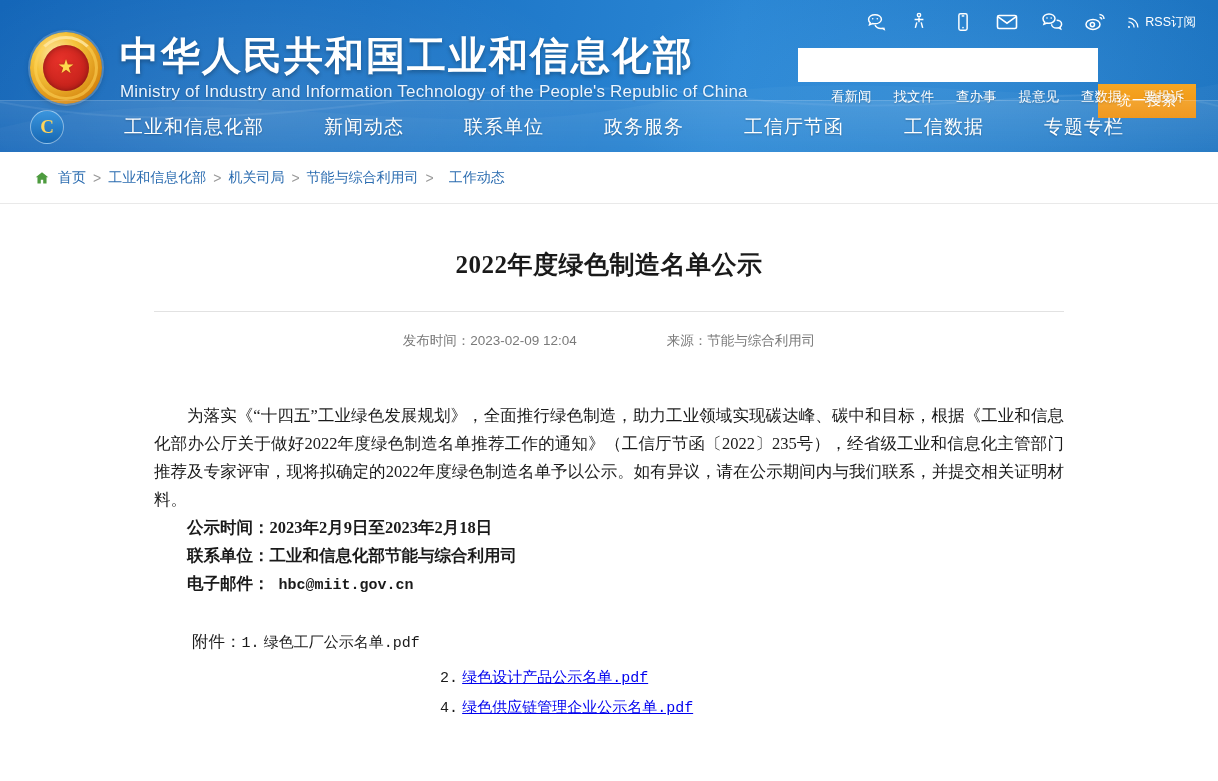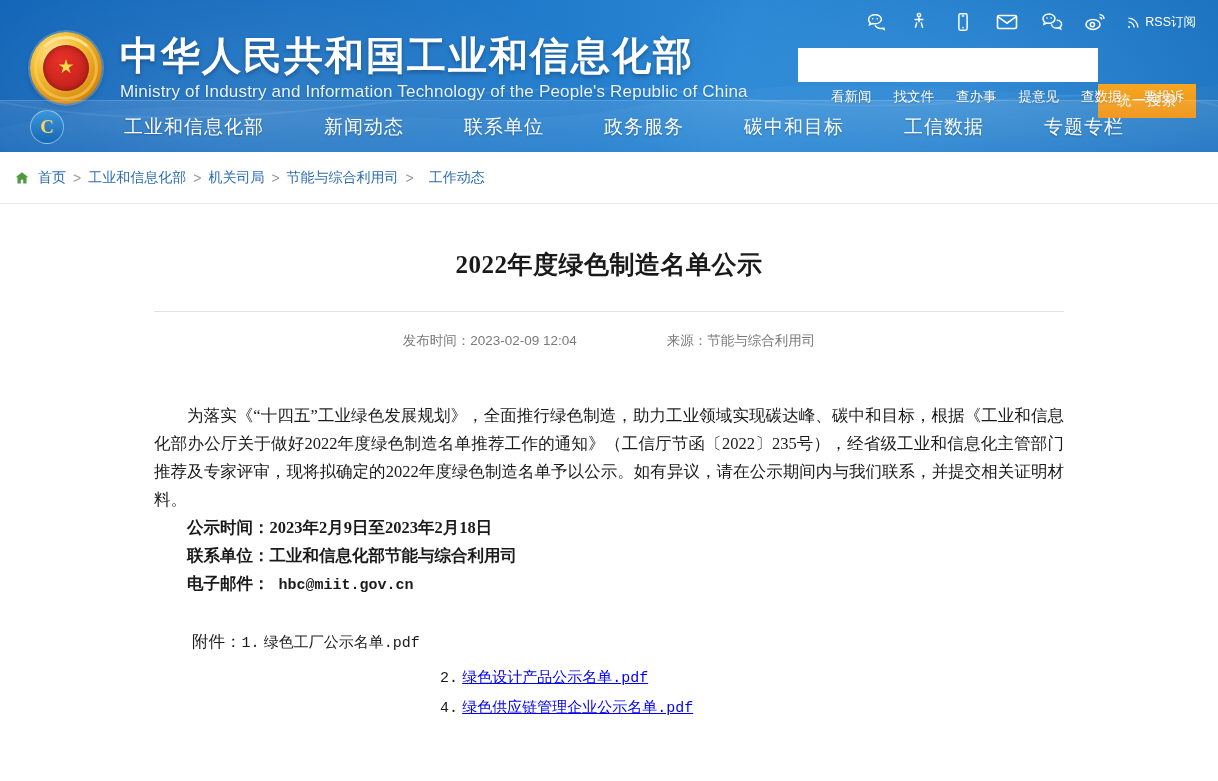--- a/index.html
+++ b/index.html
@@ -176,21 +176,21 @@
     padding: 0 30px;
     letter-spacing: 1px;
     text-shadow: 0 1px 2px rgba(0,0,0,.25);
   }
 
   
   .crumbbar {
     height: 52px;
     border-bottom: 1px solid #e9e9e9;
     display: flex; align-items: center;
-    padding-left: 14px;
+    padding-left: 34px;
     font-size: 14px;
     color: #555;
   }
   .crumbbar .home-ic {
     color: #4d9b3f; margin-right: 8px;
     display: inline-flex;
   }
   .crumbbar a { color: #2b6cb0; text-decoration: none; }
   .crumbbar .sep { margin: 0 7px; color: #999; }
   .crumbbar .cur { color: #2b6cb0; margin-left: 8px; }
@@ -329,21 +329,21 @@
     <a href="#">查数据</a>
     <a href="#">要投诉</a>
   </div>
 
   <div class="nav">
     <div class="navlogo">C</div>
     <a href="#">工业和信息化部</a>
     <a href="#">新闻动态</a>
     <a href="#">联系单位</a>
     <a href="#">政务服务</a>
-    <a href="#">碳中和目标</a>
+    <a href="#">工信厅节函</a>
     <a href="#">工信数据</a>
     <a href="#">专题专栏</a>
   </div>
 </div>
 
 <div class="crumbbar">
   <span class="home-ic">
     <svg width="16" height="16" viewBox="0 0 24 24" fill="#4d9b3f">
       <path d="M12 3.2L2.6 11h2.6v9.2h5V14.6h3.6v5.6h5V11h2.6z"></path>
     </svg>

